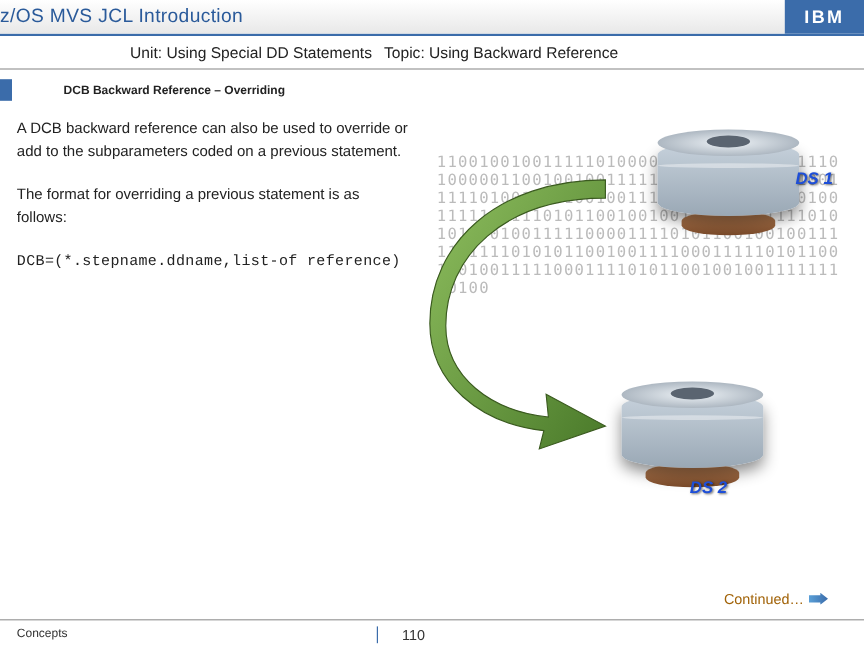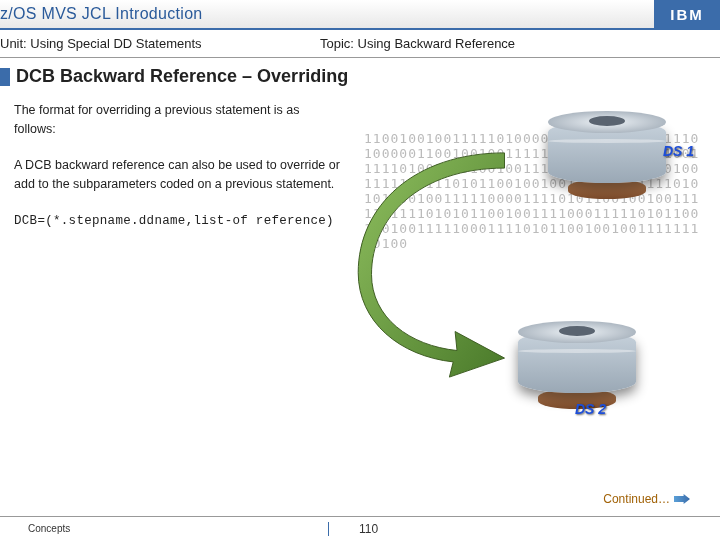--- a/index.html
+++ b/index.html
@@ -44,40 +44,42 @@
     height: 28px;
     display: flex;
     align-items: center;
     font-size: 13px;
     color: #222;
     border-bottom: 1px solid #999;
   }
   .unit-cell {
     width: 310px;
     padding-left: 0;
+    text-align: right;
   }
   .topic-cell {
     padding-left: 10px;
   }
   .section-heading {
     display: flex;
     align-items: center;
     margin-top: 8px;
     margin-bottom: 14px;
   }
   .blue-tab {
     width: 10px;
     height: 18px;
     background: #3b6caa;
     margin-right: 6px;
   }
   .section-heading-text {
-    font-size: 18px;
+    font-size: 10px;
     font-weight: bold;
     color: #222;
+    margin-left: 37px;
   }
   .content-row {
     display: flex;
     padding: 0 14px 0 14px;
   }
   .text-col {
     width: 330px;
     font-size: 12.5px;
     color: #222;
     line-height: 1.55;
@@ -183,27 +185,27 @@
   }
   .footer {
     position: absolute;
     bottom: 0; left: 0; right: 0;
     height: 24px;
     border-top: 1px solid #999;
     display: flex;
     align-items: center;
     font-size: 10px;
     color: #333;
-    padding: 0 28px;
+    padding: 0 14px;
   }
   .footer .fleft { flex: 0 0 300px; }
   .footer .fcenter { flex: 1; text-align: center; }
   .footer .fright {
     flex: 0 0 60px;
-    text-align: center;
+    text-align: left;
     font-size: 12px;
     border-left: 1px solid #3b6caa;
     padding-left: 20px;
   }
 </style>
 </head>
 <body>
 
 <div class="title-bar">
   <div class="title-left">z/OS MVS JCL Introduction</div>
@@ -217,22 +219,22 @@
   <div class="topic-cell">Topic: Using Backward Reference</div>
 </div>
 
 <div class="section-heading">
   <div class="blue-tab"></div>
   <div class="section-heading-text">DCB Backward Reference – Overriding</div>
 </div>
 
 <div class="content-row">
   <div class="text-col">
+    <p>A DCB backward reference can also be used to override or add to the subparameters coded on a previous statement.</p>
     <p>The format for overriding a previous statement is as follows:</p>
-    <p>A DCB backward reference can also be used to override or add to the subparameters coded on a previous statement.</p>
     <div class="code-line">DCB=(*.stepname.ddname,list-of reference)</div>
   </div>
 
   <div class="illus-col">
     <div class="binary-bg">1100100100111110100000110010010011111010000011001001001111101011111001001001111101001100100100111110100001001001001111100111010110010010011111001111101010110010011111000011110101100100100111110111101010110010011110001111101011001001001111100011110101100100100111111100100</div>
 
     <svg class="arrow-svg" viewBox="0 0 210 230">
       <defs>
         <linearGradient id="g1" x1="0" y1="0" x2="1" y2="1">
           <stop offset="0%" stop-color="#8fbf5f"></stop>

